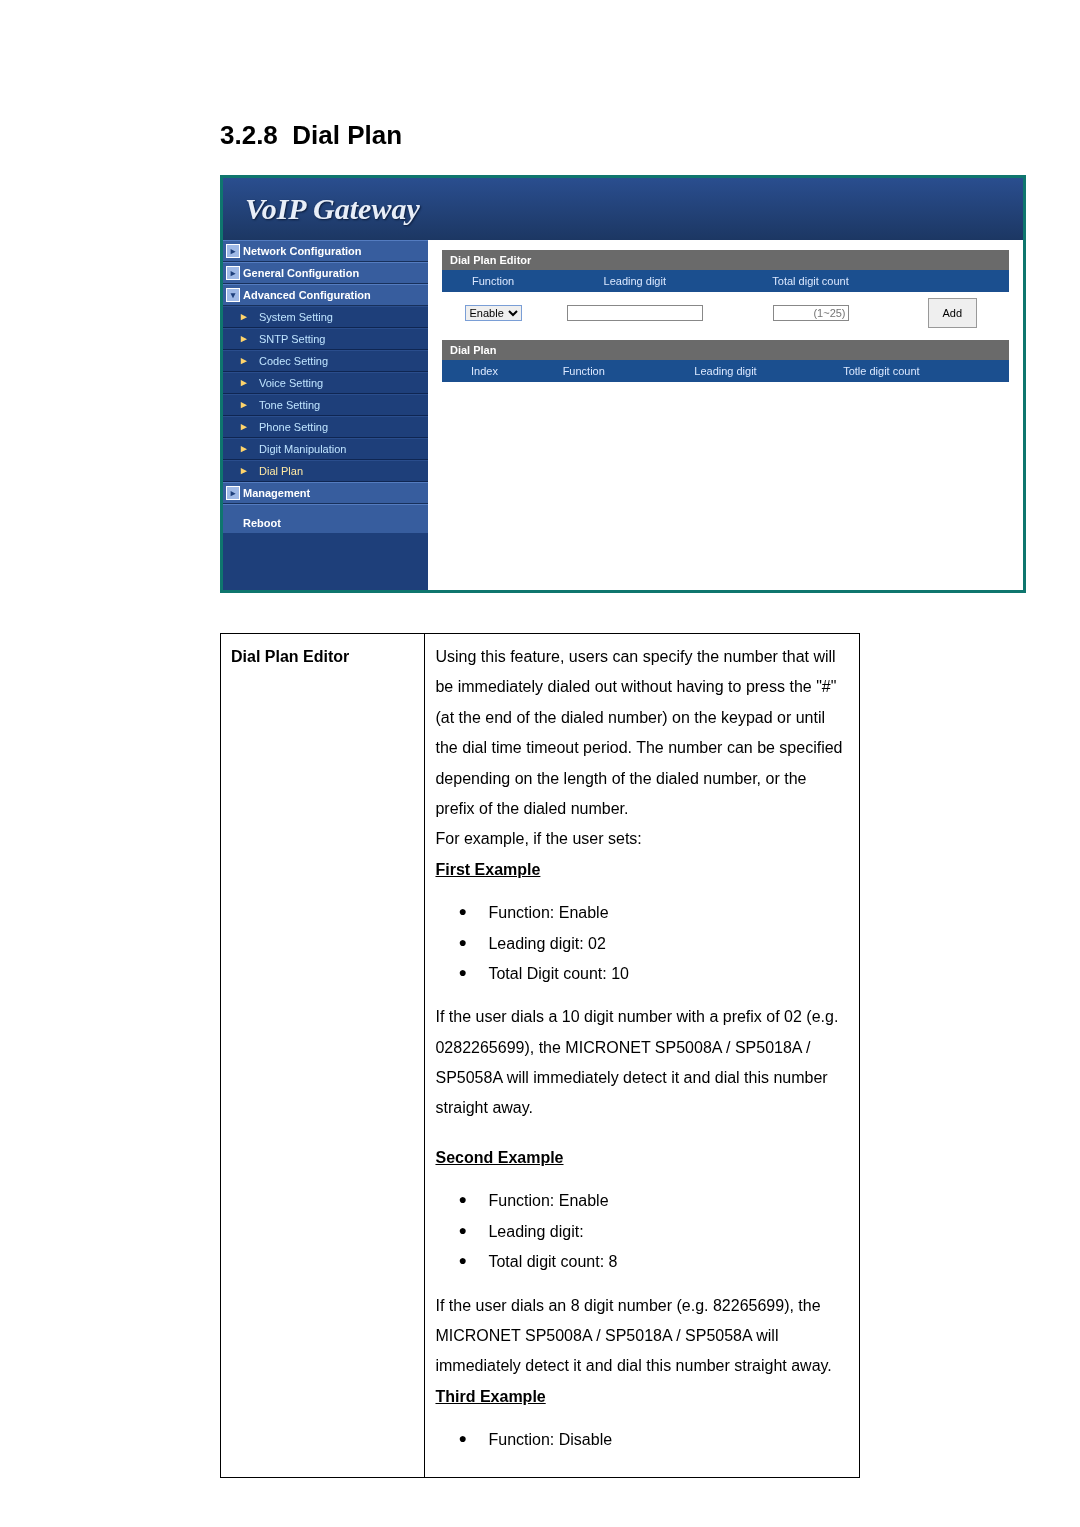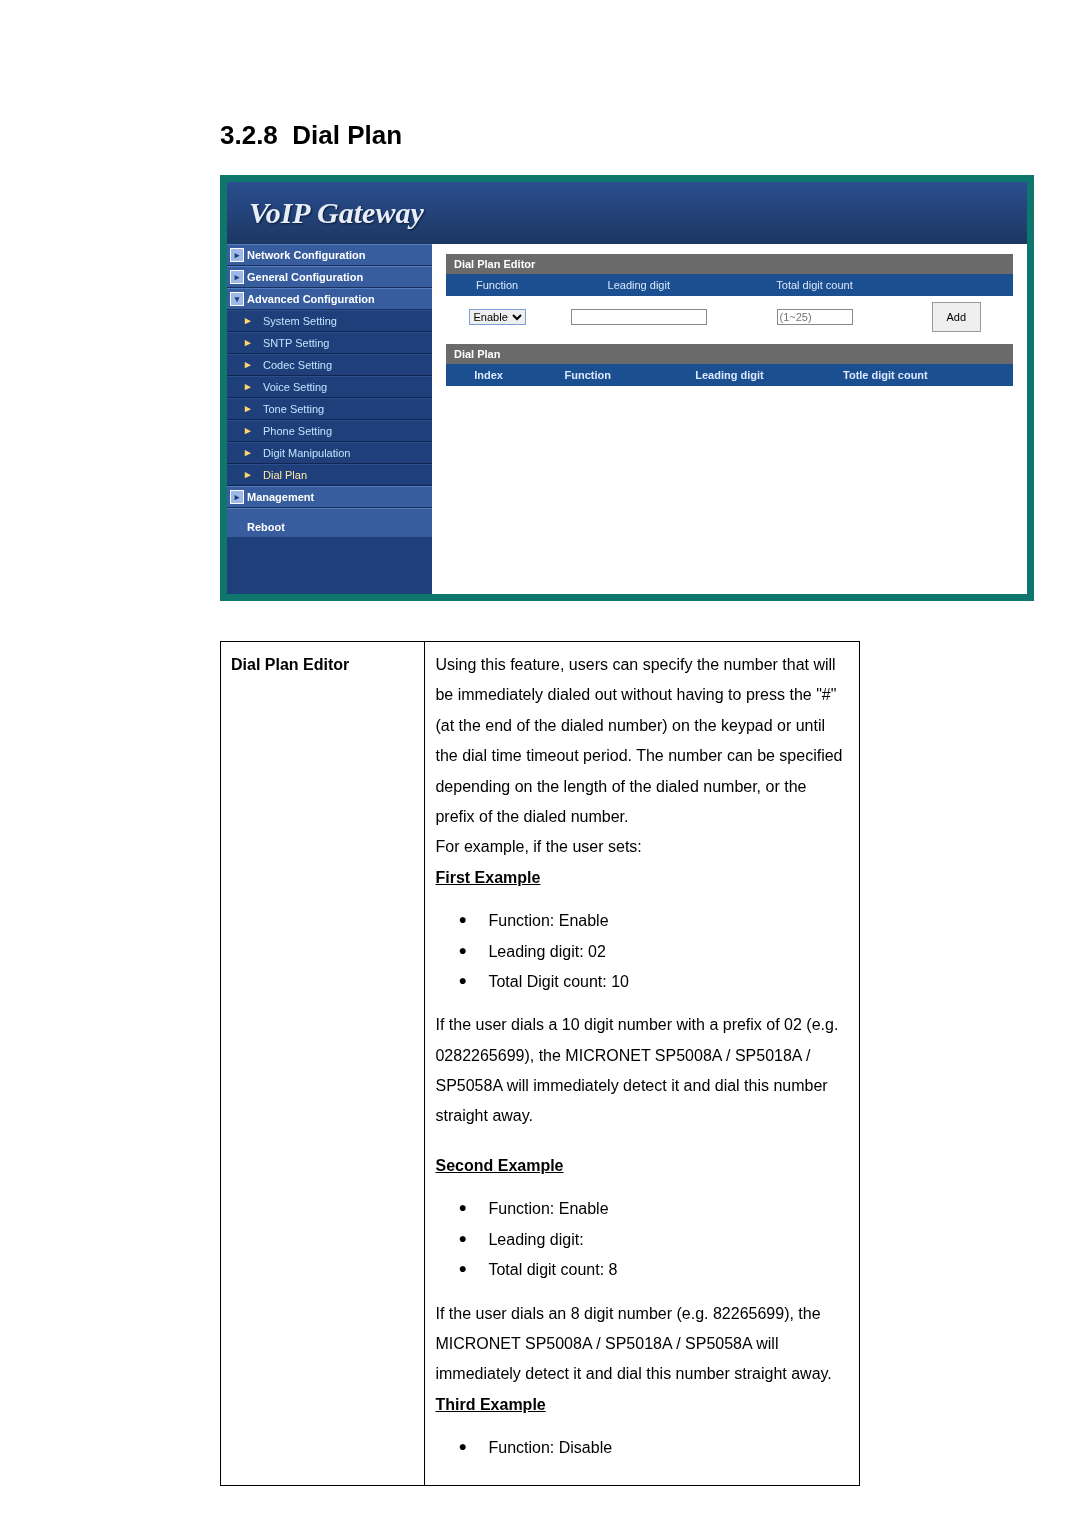--- a/index.html
+++ b/index.html
@@ -1,40 +1,40 @@
 <!DOCTYPE html>
 <html><head>
 <meta charset="utf-8">
 <style>
   html,body{margin:0;padding:0;background:#fff;font-family:Arial,Helvetica,sans-serif;color:#000}
   .page{width:860px;margin:0 auto;padding:80px 110px 40px 110px;box-sizing:border-box}
   h2{font-family:Arial,Helvetica,sans-serif;font-size:26px;font-weight:bold;margin:40px 0 24px 0}
   
-  .shot{border:7px solid #0f766e;width:800px;margin:0 auto 40px auto;font-family:Tahoma,Arial,sans-serif}
+  .shot{border:3px solid #0f766e;width:800px;margin:0 auto 40px auto;font-family:Tahoma,Arial,sans-serif}
   .shot-head{background:linear-gradient(#2a4e8f,#1c3763);color:#e8eef8;padding:14px 22px;font-family:"Times New Roman",serif;font-size:30px;font-style:italic;font-weight:bold;text-shadow:1px 1px 2px #0a1a38}
   .shot-body{display:flex;background:#fff}
   
   .sb{width:205px;background:#1e3f7a;color:#cfe0ff;font-size:11px}
   .sb .grp{background:#375d9e;padding:4px 6px 4px 20px;border-top:1px solid #547cc0;border-bottom:1px solid #17305b;color:#fff;font-weight:bold;position:relative}
   .sb .grp .gicon{position:absolute;left:3px;top:3px;width:12px;height:12px;background:#9fb9e6;border:1px solid #fff;color:#1e3f7a;font-size:9px;line-height:12px;text-align:center;font-weight:bold}
   .sb .item{padding:4px 6px 4px 36px;color:#bfe4ff;border-top:1px solid #2a4d8c;border-bottom:1px solid #0f2652;position:relative}
   .sb .item .iicon{position:absolute;left:18px;top:4px;width:10px;height:10px;color:#ffd46b;font-weight:bold;line-height:10px}
   .sb .item.sel{color:#ffe9a4}
   .sb .sfoot{padding:12px 6px 4px 20px;background:#375d9e;color:#fff;font-weight:bold;border-top:1px solid #547cc0}
   
   .panel{flex:1;padding:10px 14px;min-height:330px}
   .phead{background:#6a6a6a;color:#fff;font-size:11px;font-weight:bold;padding:4px 8px}
   .ptbl{width:100%;border-collapse:collapse;font-size:11px}
   .ptbl th{background:#1b4f8f;color:#dbe8ff;font-weight:normal;padding:5px 6px;font-size:11px}
   .ptbl td{background:#fff;text-align:center;padding:6px}
   select.fsel{font-size:11px;border:1px solid #7a9ed6}
   input.fin{font-size:11px;border:1px solid #888;width:130px}
-  input.fin2{font-size:11px;border:1px solid #888;width:70px;text-align:left}
+  input.fin2{font-size:11px;border:1px solid #888;width:70px;text-align:right}
   button.fbtn{font-size:11px;padding:8px 14px;border:1px solid #999;background:#efefef}
-  .ptbl2 th{background:#1b4f8f;color:#dbe8ff;font-weight:bold;padding:5px 6px;font-size:11px}
+  .ptbl2 th{background:#1b4f8f;color:#dbe8ff;font-weight:normal;padding:5px 6px;font-size:11px}
   
   table.desc{border-collapse:collapse;width:100%;font-size:16px}
   table.desc td{border:1px solid #000;vertical-align:top;padding:8px 10px;line-height:1.9}
   .b{font-weight:bold}
   .u{text-decoration:underline}
   .bl{list-style:none;padding-left:0;margin:13px}
   .bl li{position:relative;padding-left:40px;line-height:1.9}
   .bl li:before{content:"\25CF";position:absolute;left:10px;top:0;font-size:14px}
   .pnum{text-align:center;font-size:16px;margin-top:40px}
 </style>

